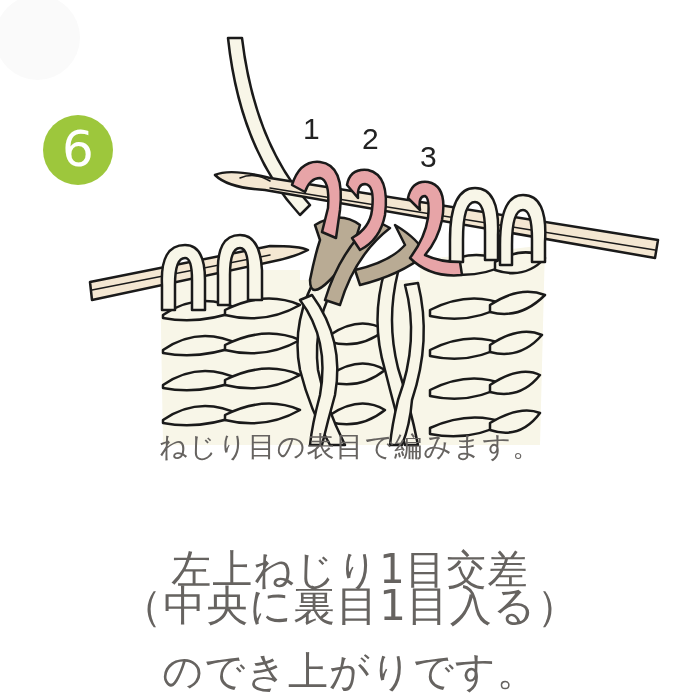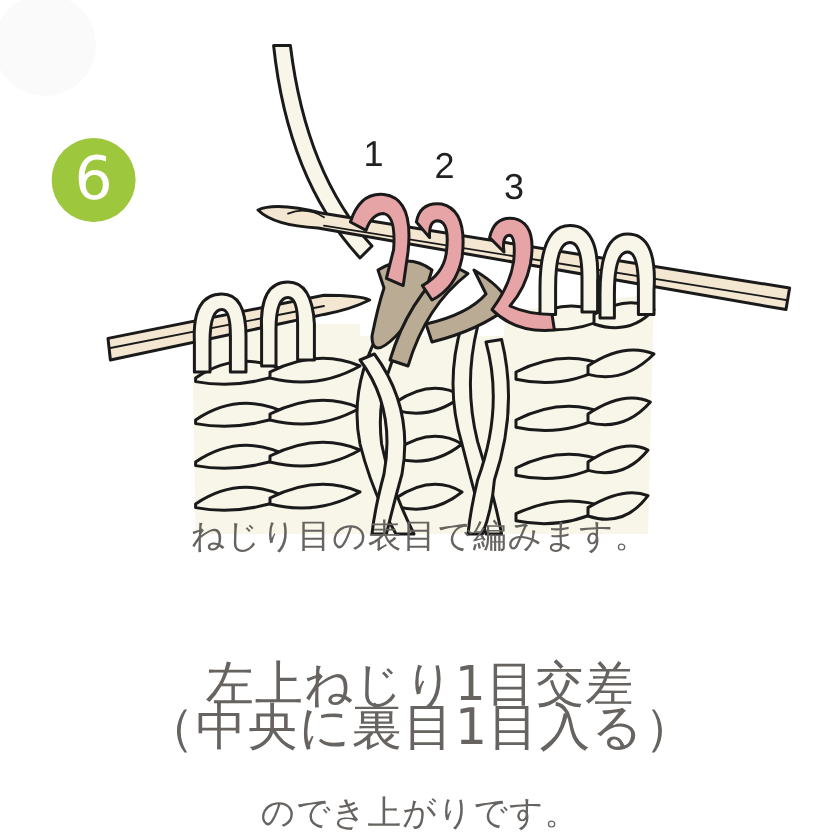--- a/index.html
+++ b/index.html
@@ -6,21 +6,21 @@
     body { width: 700px; height: 700px; position: relative; overflow: hidden; font-family: "DejaVu Sans", sans-serif; }
     .bg-blob { position: absolute; left: -5px; top: -5px; width: 85px; height: 85px; border-radius: 50%; background: #fafafa; }
     .step-badge { position: absolute; left: 43px; top: 115px; width: 70px; height: 70px; border-radius: 50%; background: #9dc73c; display: flex; align-items: center; justify-content: center; }
     .step-badge span { color: #ffffff; font-size: 50px; font-family: "DejaVu Sans", sans-serif; line-height: 1; margin-top: -2px; }
     .illustration { position: absolute; left: 0; top: 0; width: 700px; height: 460px; }
     .label-num { position: absolute; font-family: "Liberation Sans", sans-serif; font-size: 30px; color: #222; }
     .caption { position: absolute; left: 0; width: 700px; text-align: center; color: #666360; font-family: "DejaVu Sans", sans-serif; letter-spacing: 1px; }
     .caption.l1 { top: 428px; font-size: 28px; }
     .caption.l2 { top: 542px; font-size: 40px; }
     .caption.l3 { top: 578px; font-size: 42px; }
-    .caption.l4 { top: 659px; font-size: 28px; }
+    .caption.l4 { top: 644px; font-size: 40px; }
   </style>
 </head>
 <body>
 
 <div class="bg-blob"></div>
 
 <svg class="illustration" viewBox="0 0 700 460" xmlns="http://www.w3.org/2000/svg">
   <g stroke="#1a1a1a" stroke-width="2.5" stroke-linejoin="round" stroke-linecap="round">
 
     <path d="M160 270 L300 270 L300 445 L163 445 Z" fill="#f8f6e8" stroke="none"></path>

